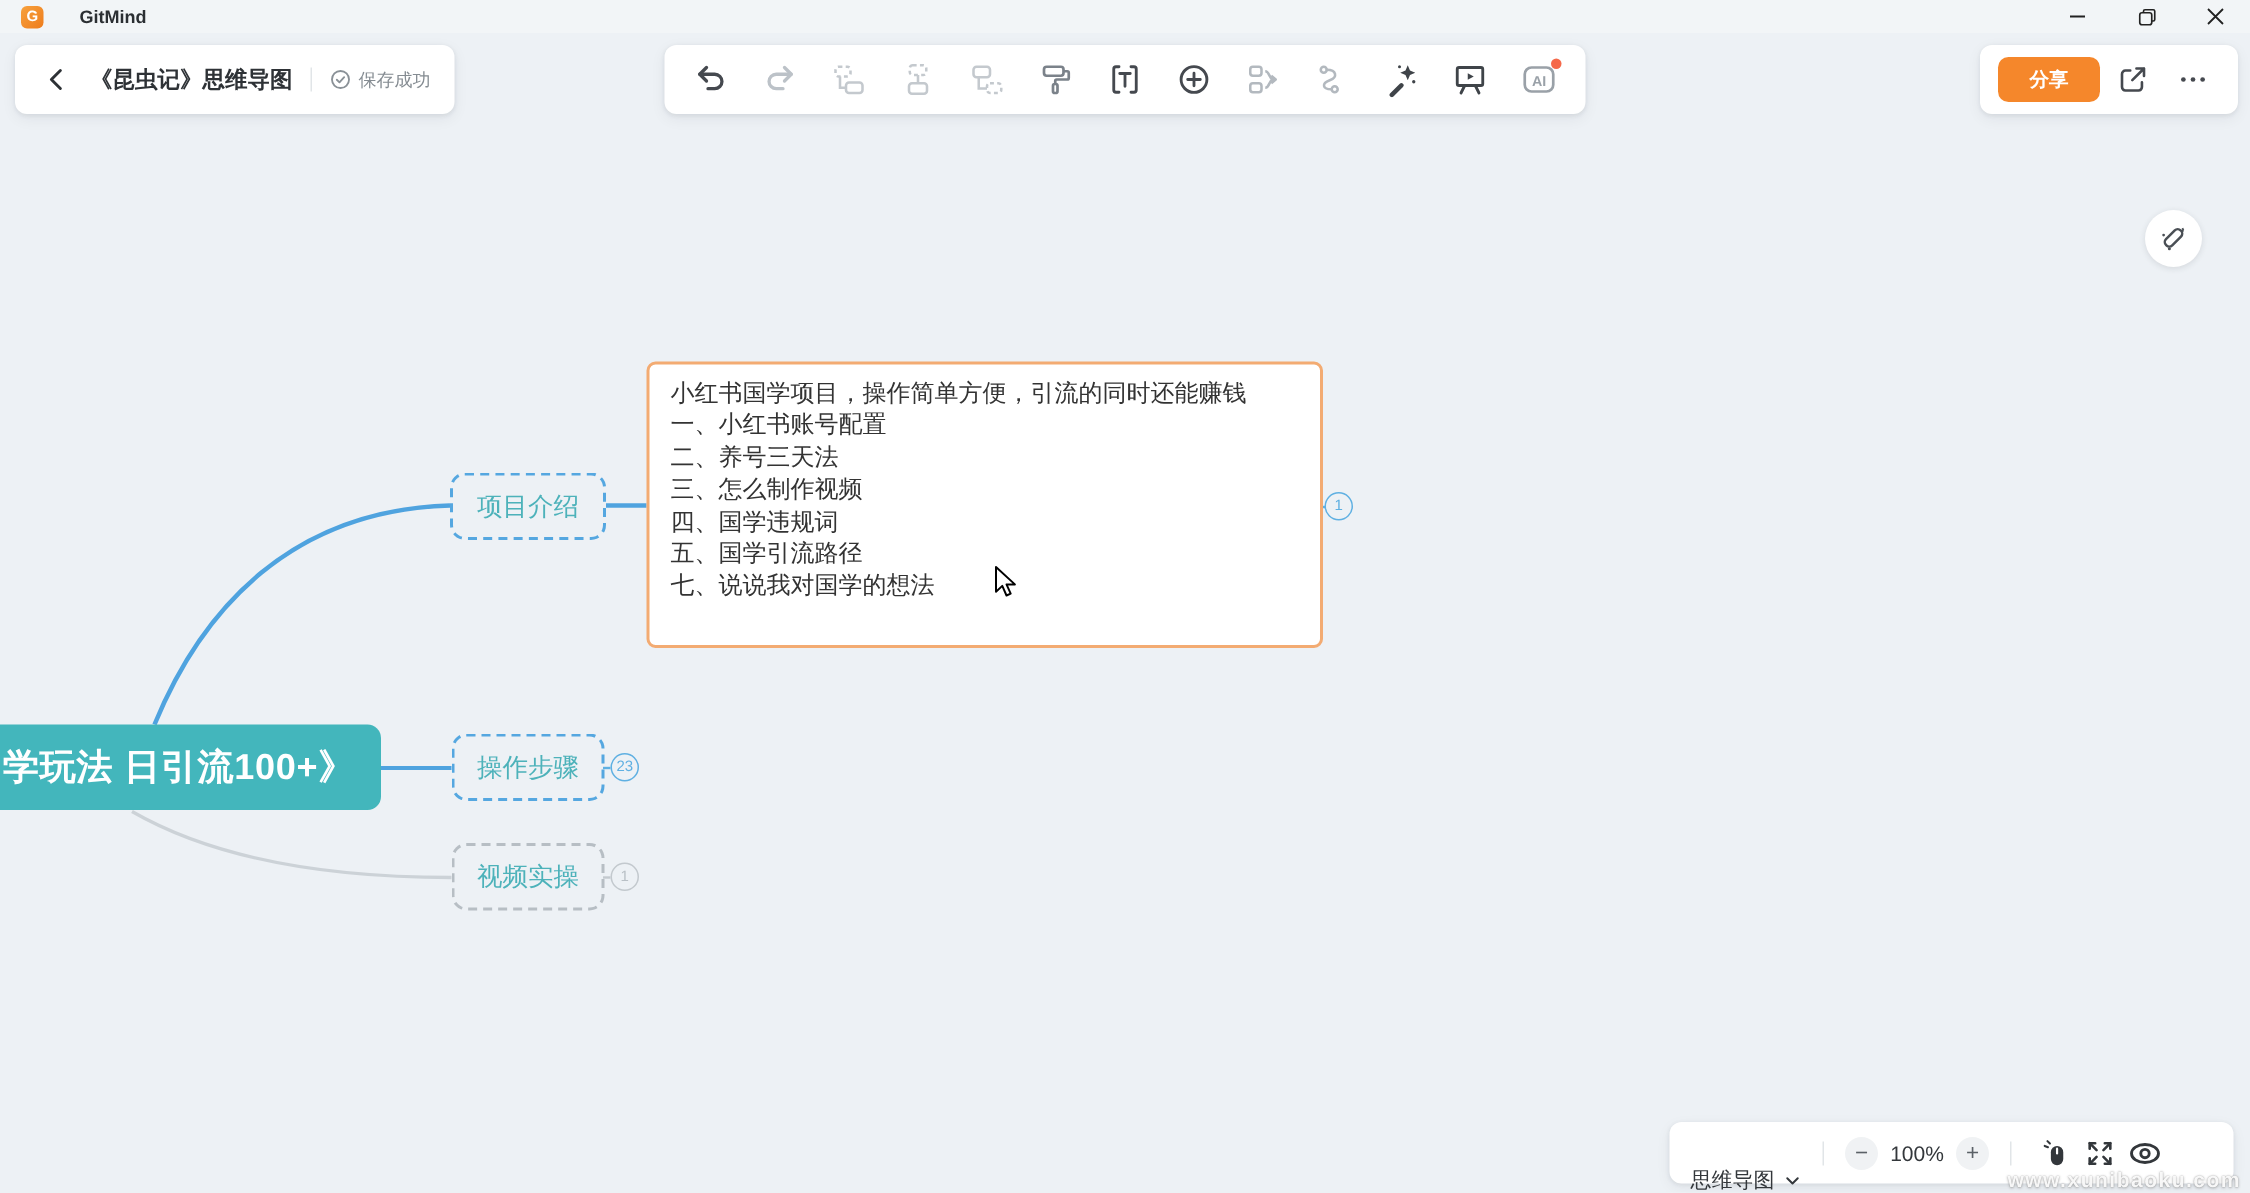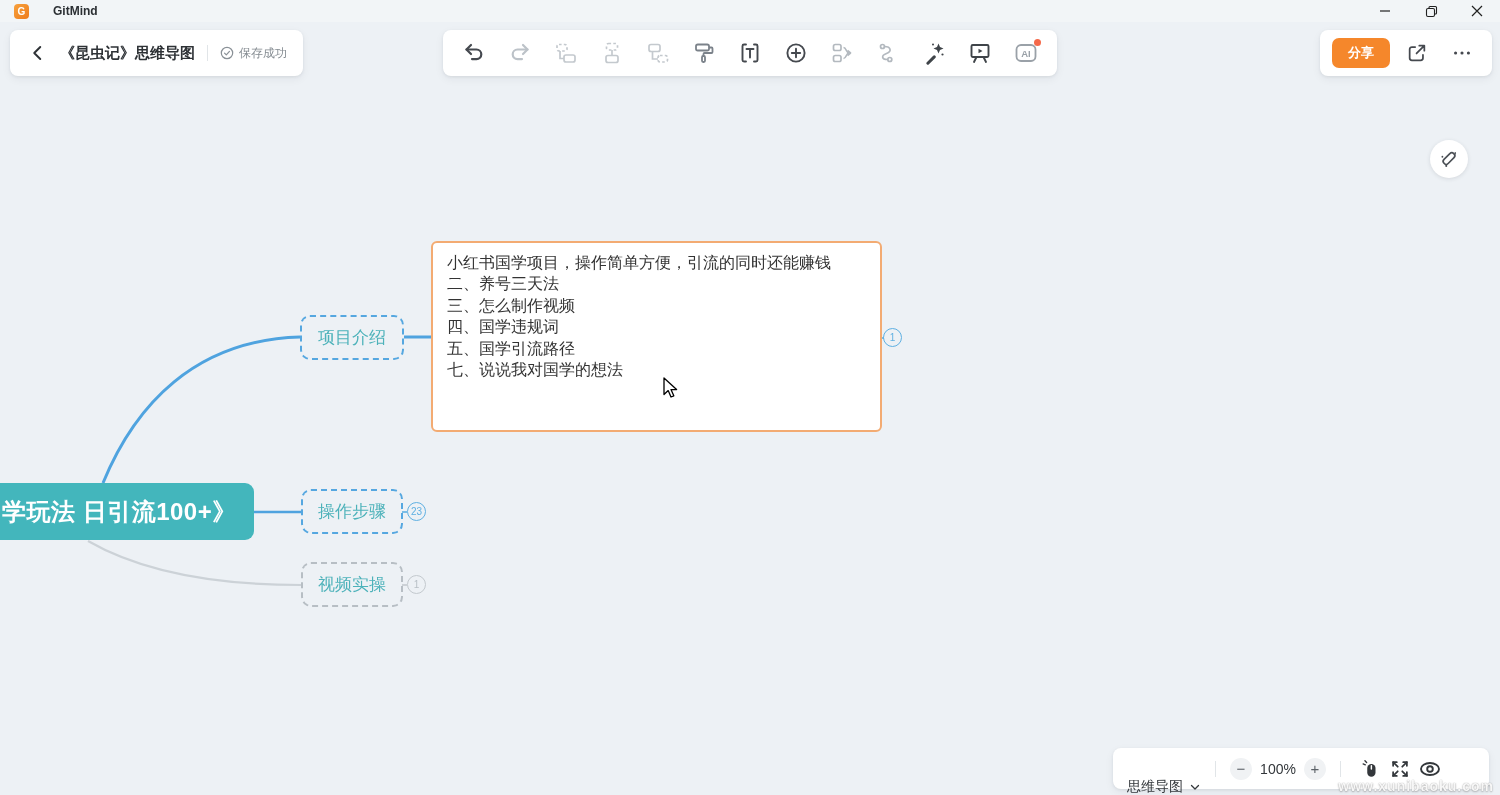--- a/index.html
+++ b/index.html
@@ -24,21 +24,21 @@
   .back-btn { width:24px; height:24px; display:flex; align-items:center; justify-content:center; }
   .doc-title { font-size:15px; font-weight:bold; color:#2e3236; margin:0 12px 0 10px; white-space:nowrap; }
   .vdiv { width:1px; height:16px; background:#e1e5e8; }
   .save-status { display:flex; align-items:center; margin-left:12px; color:#858c92; font-size:12px; }
   .save-status svg { margin-right:5px; }
   .toolbar-card { left:443px; top:30px; height:46px; display:flex; align-items:flex-start; padding:0 8px; }
   .tbtn { width:46px; height:46px; display:flex; align-items:center; justify-content:center; position:relative; }
   .ai-dot { position:absolute; top:9px; right:8px; width:7px; height:7px; border-radius:50%; background:#f5694a; }
   .right-card { left:1320px; top:30px; width:172px; height:46px; display:flex; align-items:center; padding:0 12px; justify-content:space-between; }
   .share-btn { background:#f5872b; color:#fff; font-size:13px; border:none; border-radius:7px;
-    width:58px; height:30px; display:flex; align-items:center; justify-content:center; font-weight:bold; }
+    width:68px; height:30px; display:flex; align-items:center; justify-content:center; font-weight:bold; }
   .float-tool { position:absolute; left:1430px; top:140px; width:38px; height:38px; border-radius:50%;
     background:#fff; box-shadow:0 1px 4px rgba(30,40,50,.12); display:flex; align-items:center; justify-content:center; }
   
   .mm-root { position:absolute; left:-88px; top:483px; width:342px; height:57px; background:#43b6bc;
     border-radius:9px; color:#fff; font-weight:bold; font-size:24px; line-height:57px;
     padding-left:90px; white-space:nowrap; overflow:hidden; letter-spacing:.5px; }
   .mm-node { position:absolute; border:2px dashed #55a7e0; border-radius:10px;
     display:flex; align-items:center; justify-content:center; font-size:17px; color:#4db2ba; }
   .mm-node.gray { border-color:#b7bec4; }
   .badge { position:absolute; width:19px; height:19px; border-radius:50%; border:1.5px solid #5fb0e2;
@@ -234,20 +234,21 @@
   <path d="M 402 585 L 407 585" stroke="#c3c9ce" stroke-width="1.6"></path>
   <path d="M 877 338 L 884 338" stroke="#5fb0e2" stroke-width="1.6"></path>
 </svg>
 
 <div class="mm-root">学玩法  日引流100+》</div>
 
 <div class="mm-node" style="left:300px; top:315px; width:104px; height:45px;">项目介绍</div>
 
 <div class="note-box">
   <div class="note-line">小红书国学项目，操作简单方便，引流的同时还能赚钱</div>
+  <div class="note-line">一、小红书账号配置</div>
   <div class="note-line">二、养号三天法</div>
   <div class="note-line">三、怎么制作视频</div>
   <div class="note-line">四、国学违规词</div>
   <div class="note-line">五、国学引流路径</div>
   <div class="note-line">七、说说我对国学的想法</div>
 </div>
 <div class="badge" style="left:883px; top:328px;">1</div>
 
 <div class="mm-node" style="left:301px; top:489px; width:102px; height:45px;">操作步骤</div>
 <div class="badge" style="left:407px; top:502px;">23</div>

